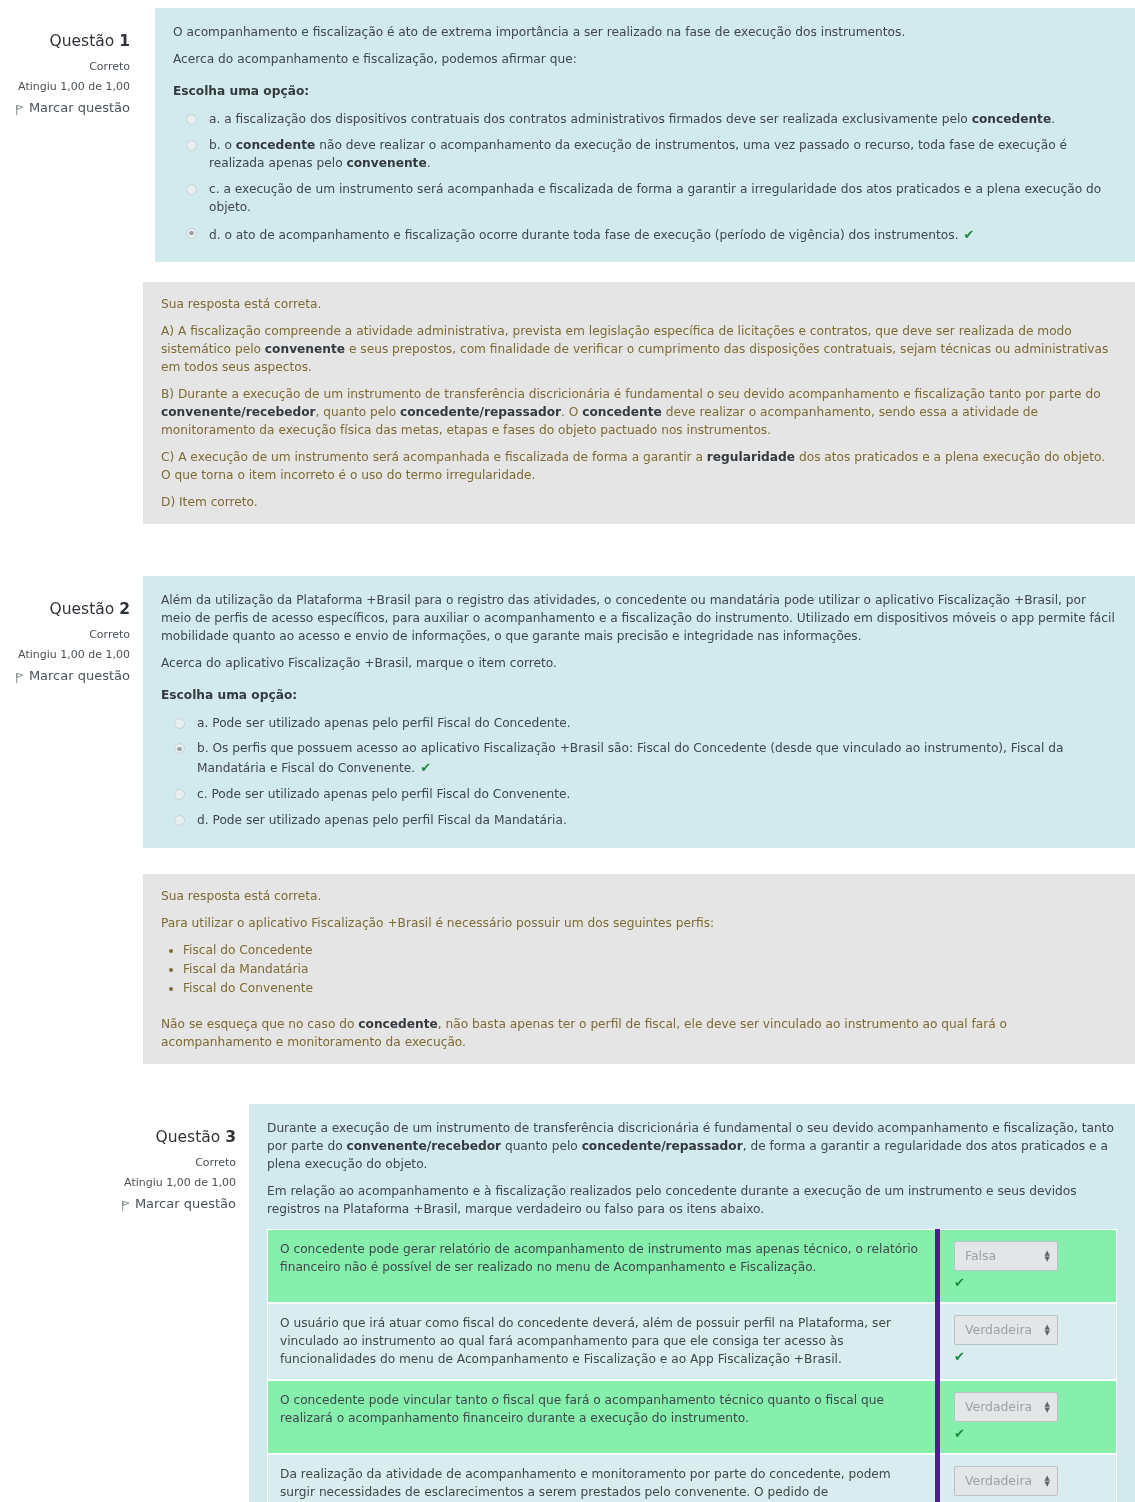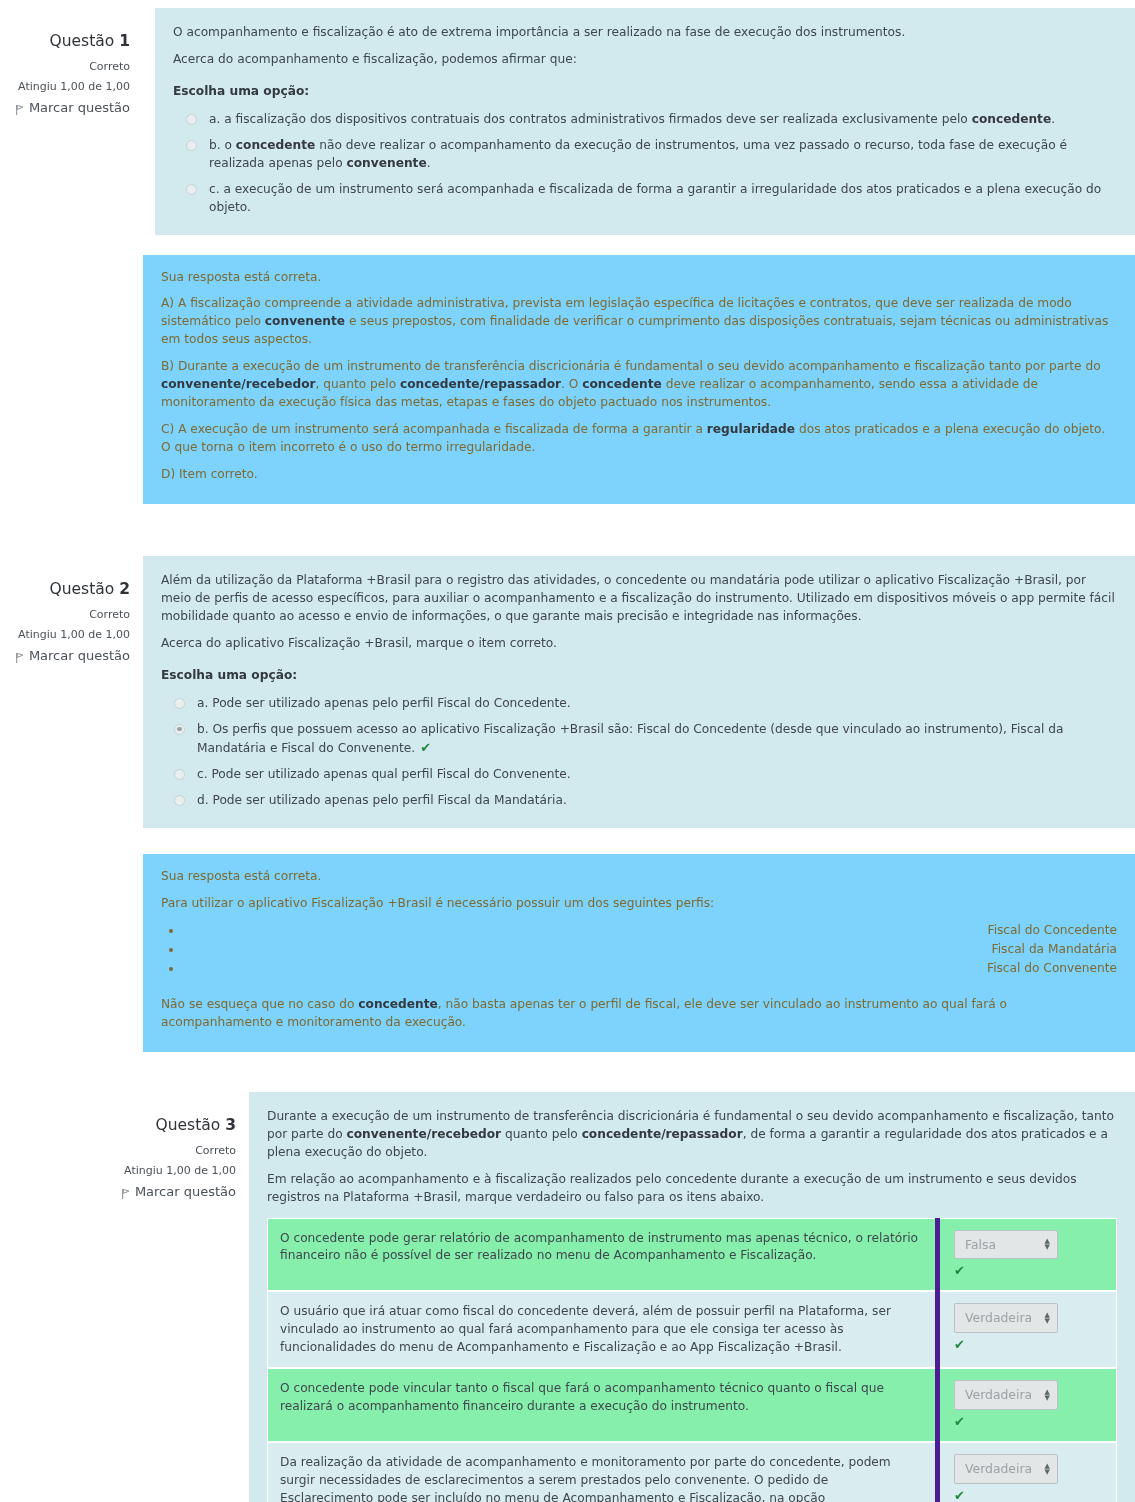--- a/index.html
+++ b/index.html
@@ -108,30 +108,30 @@
   .answer-text { flex: 1 1 auto; }
   .tick {
     color: #1f8a3b;
     font-size: 13px;
     font-weight: 700;
     margin-left: 5px;
   }
 
   
   .fb {
-    background: #7dd3fc;
+    background: #e5e5e5;
     color: #7d6a33;
-    padding: 14px 18px 20px 18px;
+    padding: 14px 18px 12px 18px;
     box-sizing: border-box;
     line-height: 1.47;
   }
   .fb p { margin: 0 0 9px 0; }
   .fb p:last-child { margin-bottom: 0; }
   .fb ul { margin: 0 0 9px 0; padding-left: 22px; }
-  .fb li { margin: 0 0 1px 0; text-align: right; }
+  .fb li { margin: 0 0 1px 0; }
   .fb .spacer { height: 9px; }
 
   
   .match-table {
     width: 100%;
     border-collapse: collapse;
     margin-top: 11px;
     background: #ffffff;
     border: 1px solid #ffffff;
   }
@@ -212,20 +212,24 @@
             <span class="answer-text"><span>a. </span><span>a fiscalização dos dispositivos contratuais dos contratos administrativos firmados deve ser realizada exclusivamente pelo </span><b>concedente</b><span>.</span></span>
           </div>
           <div class="answer">
             <span class="radio"></span>
             <span class="answer-text"><span>b. </span><span>o </span><b>concedente</b><span> não deve realizar o acompanhamento da execução de instrumentos, uma vez passado o recurso, toda fase de execução é realizada apenas pelo </span><b>convenente</b><span>.</span></span>
           </div>
           <div class="answer">
             <span class="radio"></span>
             <span class="answer-text"><span>c. </span><span>a execução de um instrumento será acompanhada e fiscalizada de forma a garantir a irregularidade dos atos praticados e a plena execução do objeto.</span></span>
           </div>
+          <div class="answer">
+            <span class="radio checked"></span>
+            <span class="answer-text"><span>d. </span><span>o ato de acompanhamento e fiscalização ocorre durante toda fase de execução (período de vigência) dos instrumentos.</span><span class="tick">✔</span></span>
+          </div>
         </div>
     </div>
   </div>
 
   <div style="display:flex;">
     <div style="width:143px;flex:0 0 auto;"></div>
     <div class="fb" style="width:993px;margin-top:20px;">
       <p>Sua resposta está correta.</p>
       <div id="q1-fb">
           <p><span>A) A fiscalização compreende a atividade administrativa, prevista em legislação específica de licitações e contratos, que deve ser realizada de modo sistemático pelo </span><b>convenente</b><span> e seus prepostos, com finalidade de verificar o cumprimento das disposições contratuais, sejam técnicas ou administrativas em todos seus aspectos.</span></p>
@@ -262,21 +266,21 @@
           <div class="answer">
             <span class="radio"></span>
             <span class="answer-text"><span>a. </span><span>Pode ser utilizado apenas pelo perfil Fiscal do Concedente.</span></span>
           </div>
           <div class="answer">
             <span class="radio checked"></span>
             <span class="answer-text"><span>b. </span><span>Os perfis que possuem acesso ao aplicativo Fiscalização +Brasil são: Fiscal do Concedente (desde que vinculado ao instrumento), Fiscal da Mandatária e Fiscal do Convenente.</span><span class="tick">✔</span></span>
           </div>
           <div class="answer">
             <span class="radio"></span>
-            <span class="answer-text"><span>c. </span><span>Pode ser utilizado apenas qual perfil Fiscal do Convenente.</span></span>
+            <span class="answer-text"><span>c. </span><span>Pode ser utilizado apenas pelo perfil Fiscal do Convenente.</span></span>
           </div>
           <div class="answer">
             <span class="radio"></span>
             <span class="answer-text"><span>d. </span><span>Pode ser utilizado apenas pelo perfil Fiscal da Mandatária.</span></span>
           </div>
         </div>
     </div>
   </div>
 
   <div style="display:flex;">

